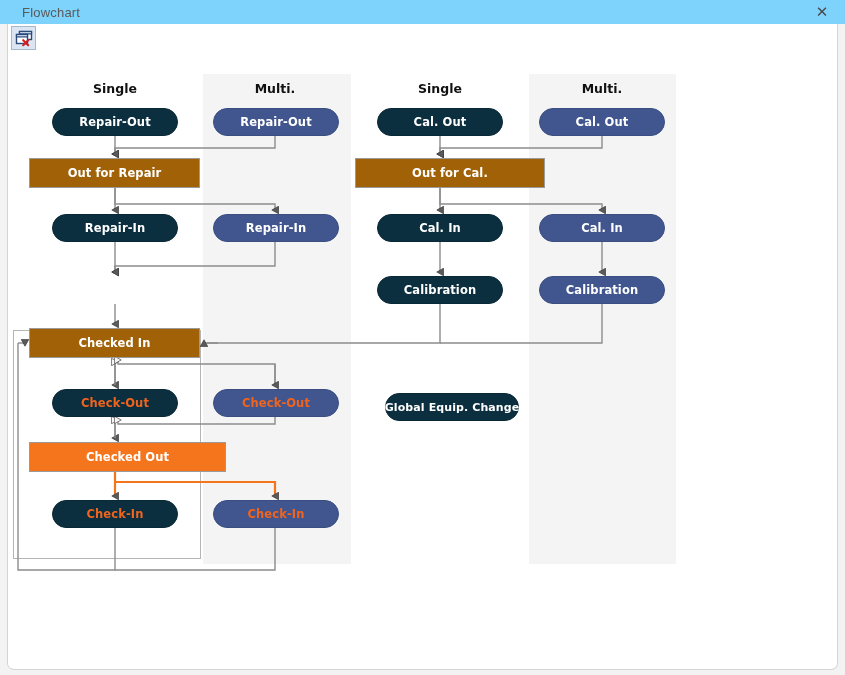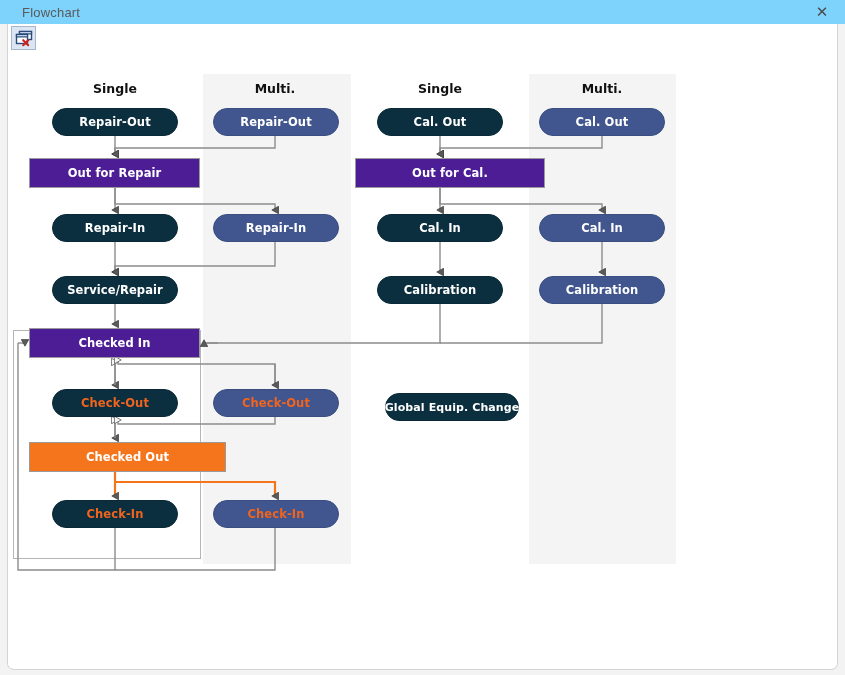--- a/index.html
+++ b/index.html
@@ -125,21 +125,21 @@
     border: 1px solid #3a4e82;
     color: #ffffff;
   }
   .pill.orange-text { color: #f0641e; }
 
   .bar {
     height: 30px;
     border: 1px solid #9a9a9a;
   }
   .bar.blue {
-    background: #4c1d95;
+    background: #a16207;
     color: #ffffff;
   }
   .bar.orange {
     background: #f4751c;
     color: #ffffff;
   }
 
   
   #links {
     position: absolute; left:0; top:0;
@@ -250,21 +250,20 @@
       <div class="col-header" style="left:47px; top:29px; width:120px;">Single</div>
       <div class="col-header" style="left:207px; top:29px; width:120px;">Multi.</div>
       <div class="col-header" style="left:372px; top:29px; width:120px;">Single</div>
       <div class="col-header" style="left:534px; top:29px; width:120px;">Multi.</div>
 
       <div class="node pill single" style="left:44px; top:56px; width:126px;">Repair-Out</div>
       <div class="node pill multi" style="left:205px; top:56px; width:126px;">Repair-Out</div>
       <div class="node bar blue" style="left:21px; top:106px; width:171px;">Out for Repair</div>
       <div class="node pill single" style="left:44px; top:162px; width:126px;">Repair-In</div>
       <div class="node pill multi" style="left:205px; top:162px; width:126px;">Repair-In</div>
-      <div class="node pill single" style="left:44px; top:224px; width:126px;">Service/Repair</div>
       <div class="node bar blue" style="left:21px; top:276px; width:171px;">Checked In</div>
       <div class="node pill single orange-text" style="left:44px; top:337px; width:126px;">Check-Out</div>
       <div class="node pill multi orange-text" style="left:205px; top:337px; width:126px;">Check-Out</div>
       <div class="node bar orange" style="left:21px; top:390px; width:197px;">Checked Out</div>
       <div class="node pill single orange-text" style="left:44px; top:448px; width:126px;">Check-In</div>
       <div class="node pill multi orange-text" style="left:205px; top:448px; width:126px;">Check-In</div>
 
       <div class="node pill single" style="left:369px; top:56px; width:126px;">Cal. Out</div>
       <div class="node pill multi" style="left:531px; top:56px; width:126px;">Cal. Out</div>
       <div class="node bar blue" style="left:347px; top:106px; width:190px;">Out for Cal.</div>

